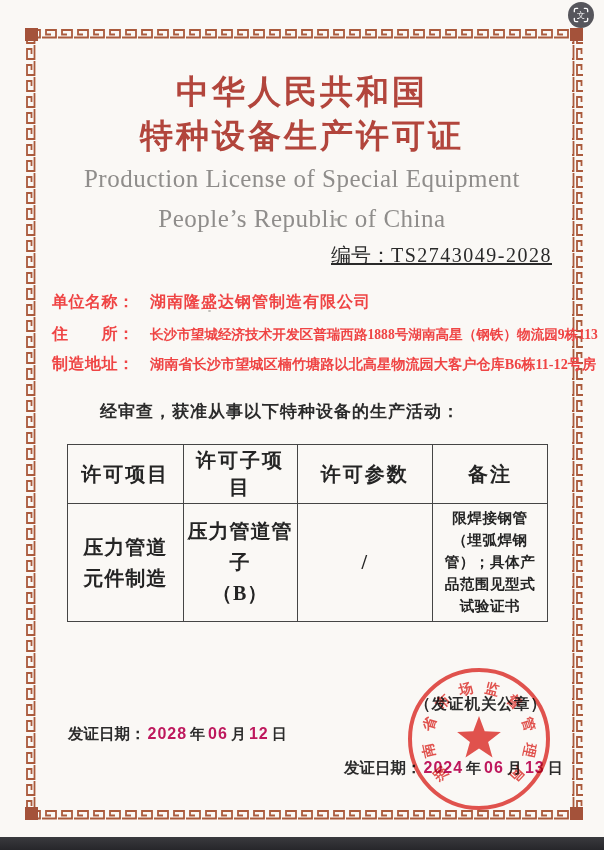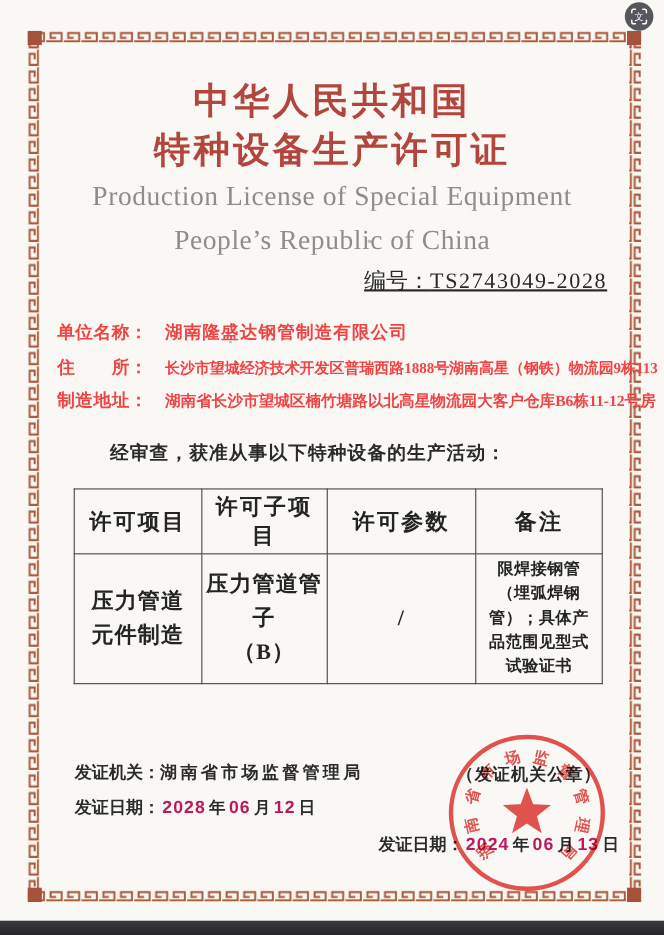--- a/index.html
+++ b/index.html
@@ -139,23 +139,20 @@
       <td>压力管道
 元件制造</td>
       <td>压力管道管子
 （B）</td>
       <td>/</td>
       <td class="remark">限焊接钢管（埋弧焊钢管）；具体产品范围见型式试验证书</td>
     </tr>
   </tbody>
     </table>
 
-  <div class="foot-line fl-issuer">
-    <span>发证机关：</span><span class="v">湖南省市场监督管理局</span>
-  </div>
   <div class="foot-line fl-valid date">
     <span>发证日期：</span><span class="num">2028</span><span class="unit">年</span><span class="num">06</span><span class="unit">月</span><span class="num">12</span><span class="unit">日</span>
   </div>
   <div class="foot-line fl-sealnote">（发证机关公章）</div>
   <div class="foot-line fl-issue date">
     <span>发证日期：</span><span class="num">2024</span><span class="unit">年</span><span class="num">06</span><span class="unit">月</span><span class="num">13</span><span class="unit">日</span>
   </div>
 
   <div class="seal">
     <svg class="seal-star" width="52" height="52" viewBox="-26 -26 52 52">

